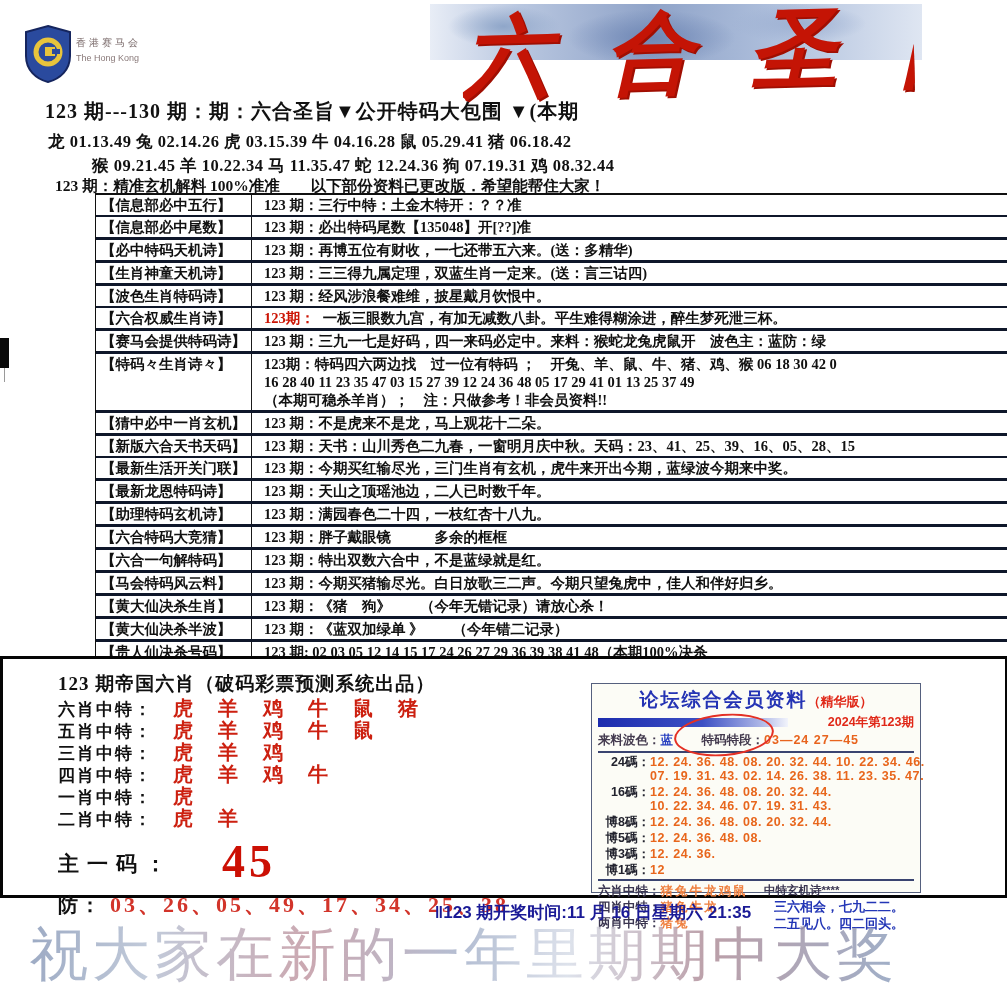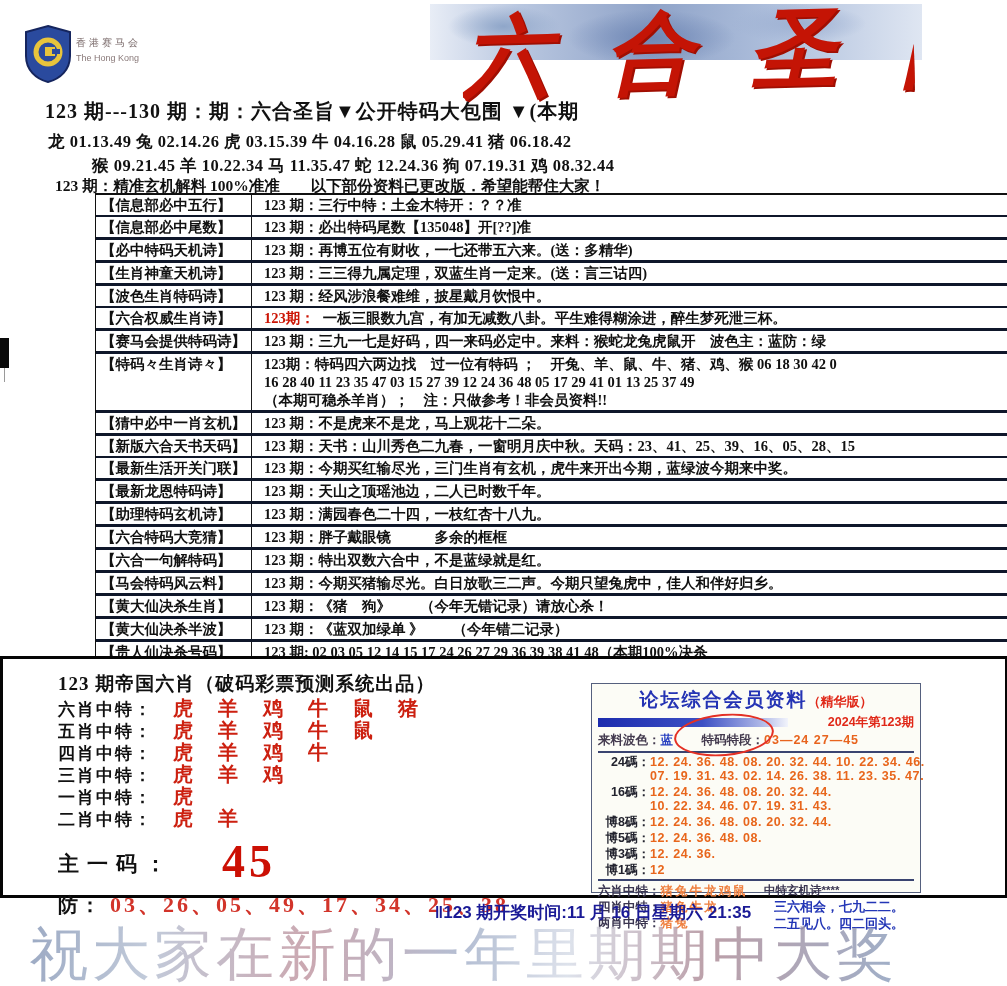--- a/index.html
+++ b/index.html
@@ -211,22 +211,22 @@
           <div>29 41 02 14 26 38 01 13 25 37 49 12</div>
         </div>
       </div>
   </div>
 
   <div class="abs bottom-box">
     <div class="left-block">
       <div class="bl-title">123 期帝国六肖（破码彩票预测系统出品）</div>
       <div class="bl-row"><span class="lab">六肖中特：</span><span class="val">虎 羊 鸡 牛 鼠 猪</span></div>
       <div class="bl-row"><span class="lab">五肖中特：</span><span class="val">虎 羊 鸡 牛 鼠</span></div>
+      <div class="bl-row"><span class="lab">三肖中特：</span><span class="val">虎 羊 鸡</span></div>
       <div class="bl-row"><span class="lab">四肖中特：</span><span class="val">虎 羊 鸡 牛</span></div>
-      <div class="bl-row"><span class="lab">三肖中特：</span><span class="val">虎 羊 鸡</span></div>
       <div class="bl-row"><span class="lab">一肖中特：</span><span class="val">虎</span></div>
       <div class="bl-row"><span class="lab">二肖中特：</span><span class="val">虎 羊</span></div>
       <div class="bl-main"><span class="lab">主一码：</span><span class="val">45</span></div>
       <div class="bl-guard"><span class="lab">防：</span><span class="val">03、26、05、49、17、34、25、38</span></div>
     </div>
 
     <div class="panel">
       <div class="p-title"><span class="t1">论坛综合会员资料</span><span class="t2">（精华版）</span></div>
       <div class="p-barrow">
         <div class="p-bar"></div>

